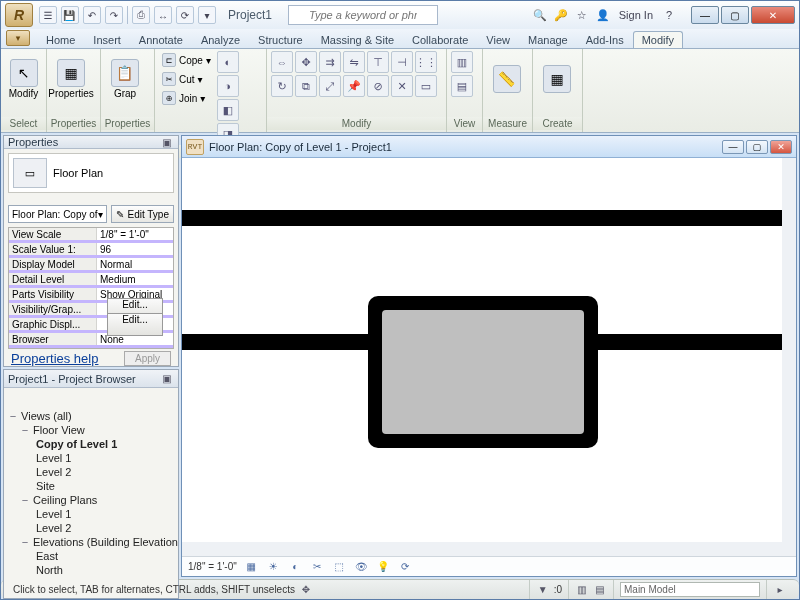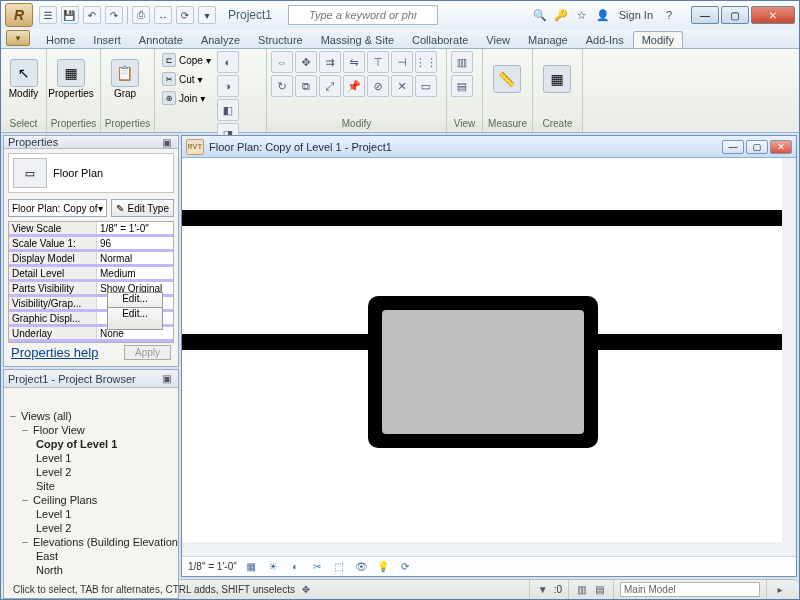--- a/index.html
+++ b/index.html
@@ -42,21 +42,21 @@
 
 
 .workspace { display:flex; height: 446px; }
 .leftcol { width: 180px; display:flex; flex-direction:column; gap:2px; padding:2px; }
 .palette { background:#f4f4f0; border:1px solid #9aa8b8; display:flex; flex-direction:column; }
 .pal-head { height:18px; background:linear-gradient(#f0f3f7,#dbe3ec); border-bottom:1px solid #b0bccb; padding:0 4px; display:flex; align-items:center; font-size:11px; color:#2a3a4a; }
 .pal-head .x { margin-left:auto; font-size:10px; color:#556; width:14px; text-align:center;}
 .props-body { padding:4px; }
 .props-top { display:flex; align-items:center; gap:6px; border:1px solid #c6c6c0; padding:4px; background:#fff; }
 .props-top .pic { width:34px; height:30px; background:#eef0f4; border:1px solid #b8c2ce; display:flex;align-items:center;justify-content:center;}
-.props-row { display:flex; margin-top:6px; gap:4px; }
+.props-row { display:flex; margin-top:12px; gap:4px; }
 .props-row .sel { flex:1; height:18px; border:1px solid #9aa8b8; background:#fff; font-size:10px; padding:0 3px; display:flex; align-items:center; justify-content:space-between;}
 .props-row .ed { height:18px; border:1px solid #9aa8b8; background:linear-gradient(#fdfdfd,#e7e7e3); font-size:10px; padding:0 4px; display:flex; align-items:center; gap:3px;}
 .ptable { border:1px solid #b0b0ac; margin-top:4px; background:#fff; }
 .ptable .pr { display:flex; font-size:10px; border-bottom:3px solid #c4b5fd; height:15px; }
 .ptable .pn { width:88px; padding:0 3px; background:#efefeb; border-right:1px solid #d4d4d0; display:flex; align-items:center; overflow:hidden; white-space:nowrap;}
 .ptable .pv { flex:1; padding:0 3px; display:flex; align-items:center; }
 .ptable .pv.btn { justify-content:center; }
 .ptable .pv.btn span { border:1px solid #999; background:linear-gradient(#fafafa,#e4e4e0); padding:0 14px; font-size:10px; height:23px; line-height:12px;}
 .props-foot { display:flex; justify-content:space-between; align-items:center; padding:2px 3px; }
 .props-foot a { color:#0a3f9a; text-decoration:underline; font-size:13px; }
@@ -287,21 +287,21 @@
                 <span>Edit...</span>
               </div>
             </div>
             <div class="pr">
               <div class="pn">Graphic Displ...</div>
               <div class="pv btn">
                 <span>Edit...</span>
               </div>
             </div>
             <div class="pr">
-              <div class="pn">Underlay</div>
+              <div class="pn">Browser</div>
               <div class="pv">None</div>
             </div>
           </div>
         <div class="props-foot">
           <a>Properties help</a>
           <div class="apply">Apply</div>
         </div>
       </div>
     </div>
 

